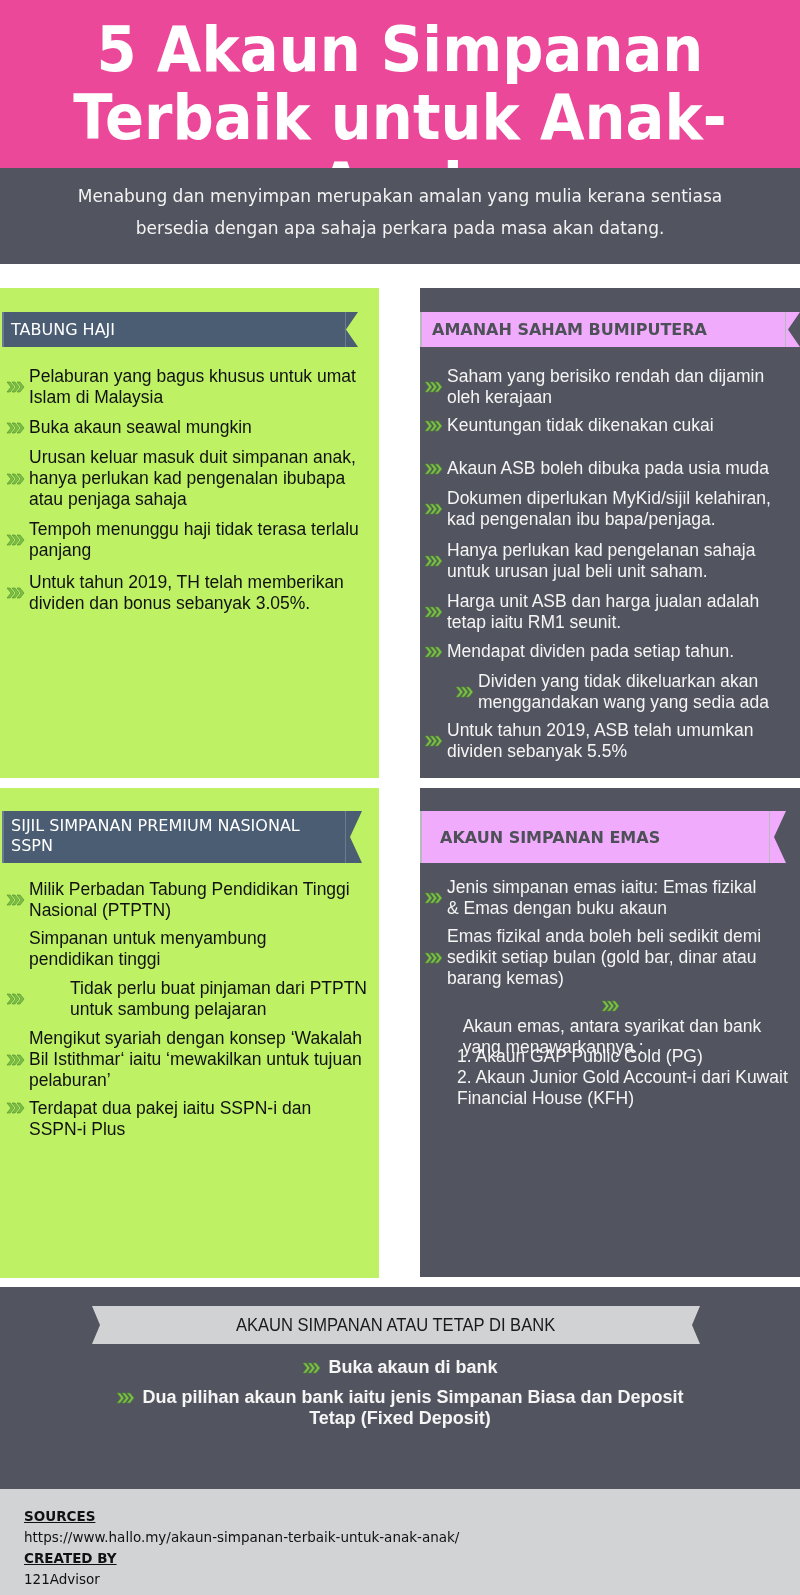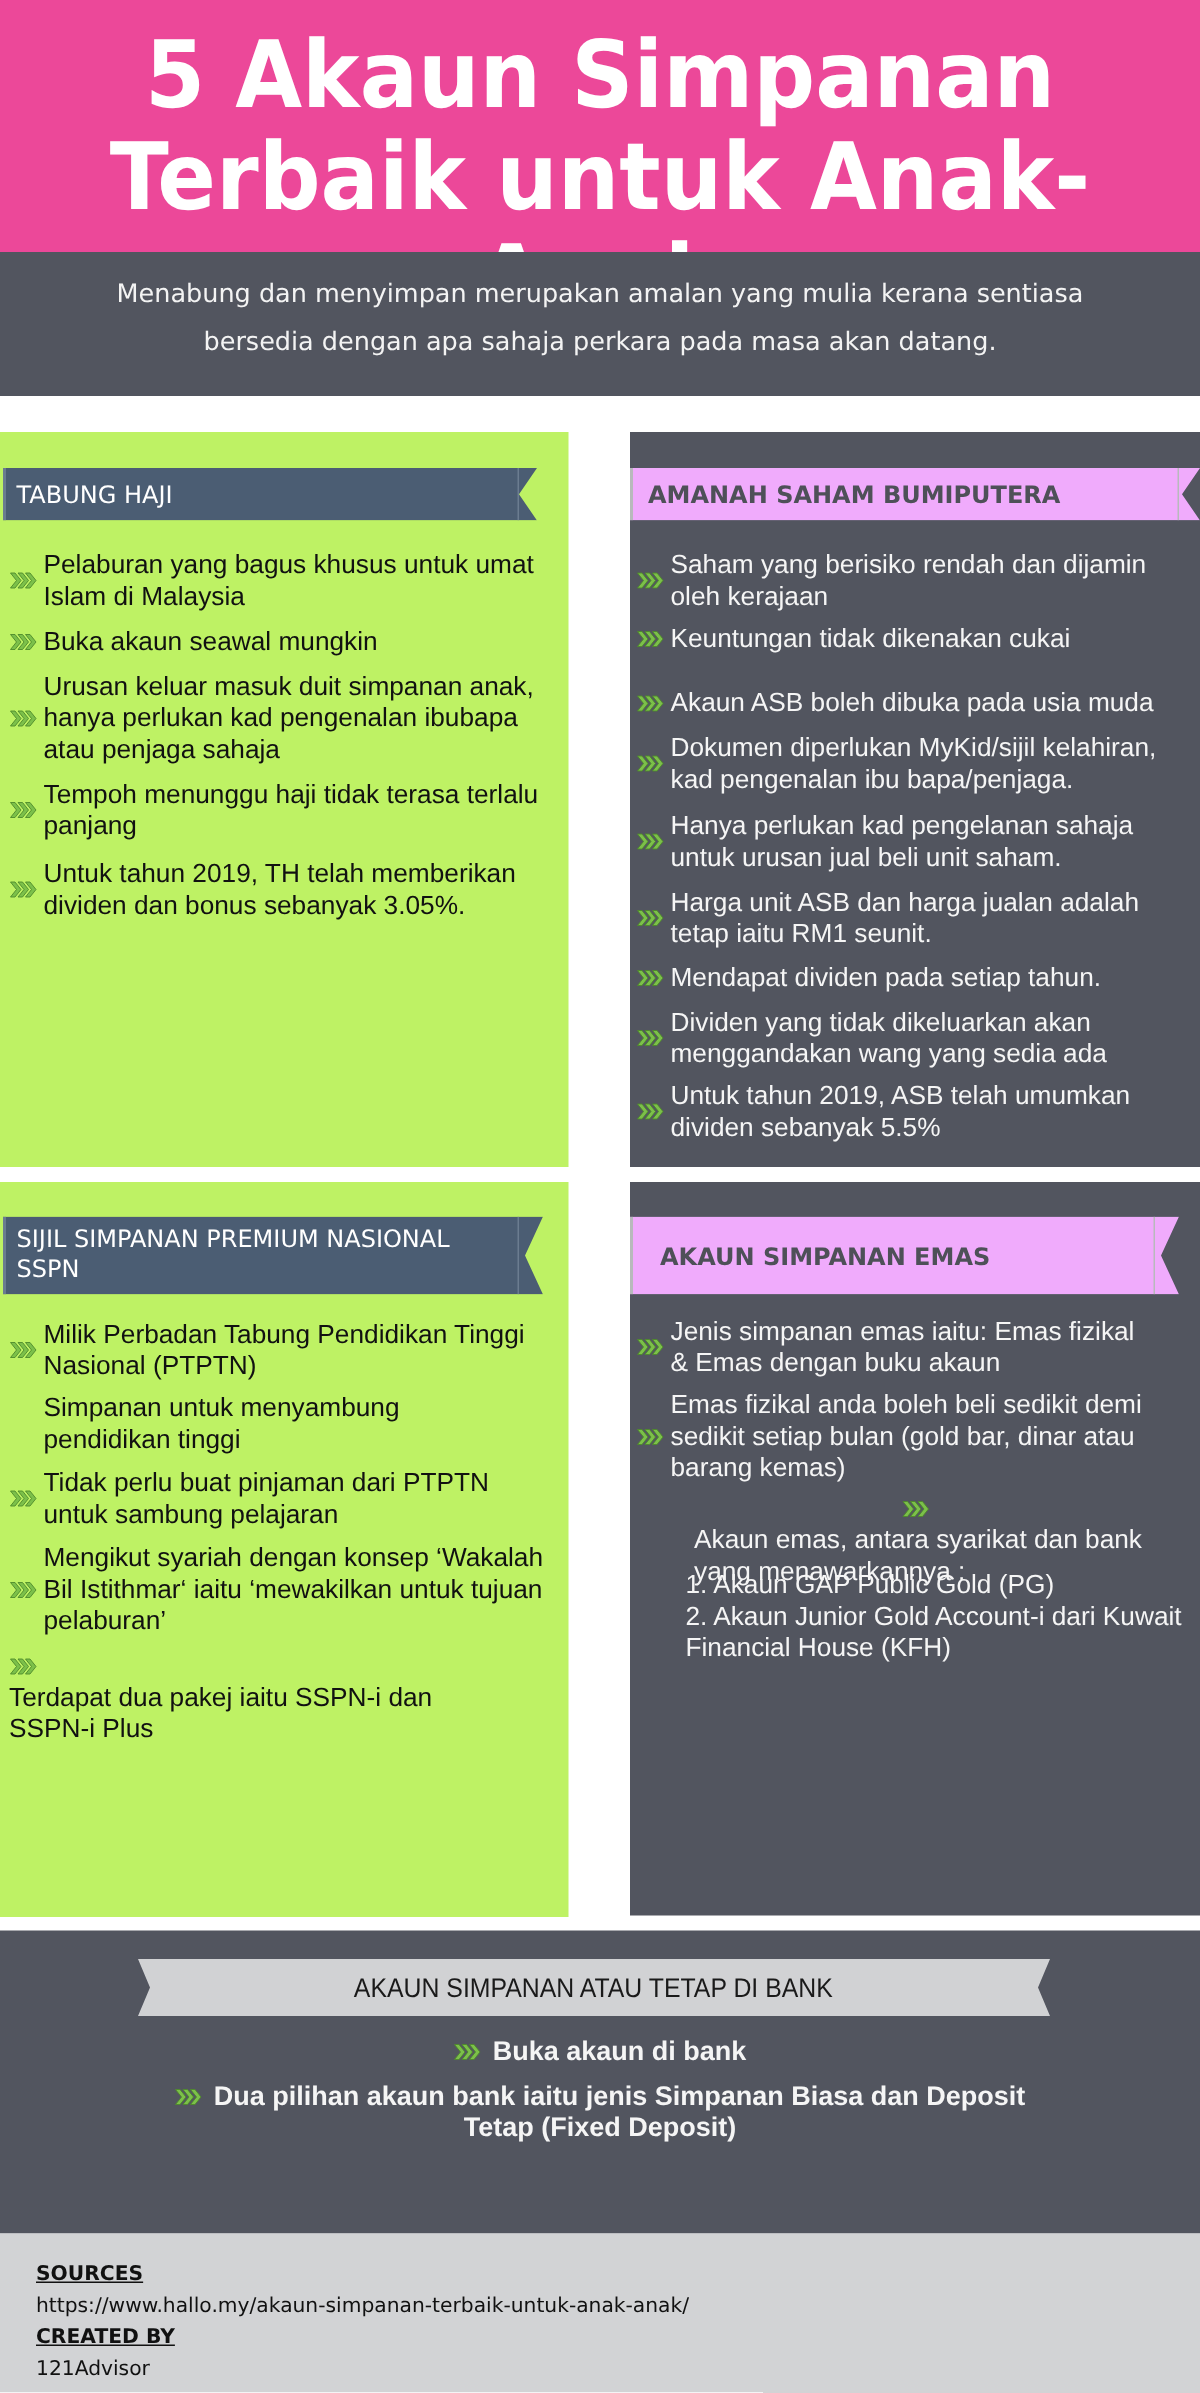--- a/index.html
+++ b/index.html
@@ -209,21 +209,21 @@
           <svg width="20" height="14" viewBox="0 0 20 14">
             <g fill="#7cc04a" stroke="#4e8a2a" stroke-width="0.6">
               <polygon points="1,2 4,2 8,7 4,12 1,12 5,7"></polygon>
               <polygon points="6,2 9,2 13,7 9,12 6,12 10,7"></polygon>
               <polygon points="11,2 14,2 18,7 14,12 11,12 15,7"></polygon>
             </g>
           </svg>
         </span>
         <span class="txt">Mendapat dividen pada setiap tahun.</span>
       </li>
-    <li style="height:42px;margin-bottom:7px;">
+    <li style="height:42px;margin-bottom:7px;justify-content:center;">
         <span class="chev">
           <svg width="20" height="14" viewBox="0 0 20 14">
             <g fill="#7cc04a" stroke="#4e8a2a" stroke-width="0.6">
               <polygon points="1,2 4,2 8,7 4,12 1,12 5,7"></polygon>
               <polygon points="6,2 9,2 13,7 9,12 6,12 10,7"></polygon>
               <polygon points="11,2 14,2 18,7 14,12 11,12 15,7"></polygon>
             </g>
           </svg>
         </span>
         <span class="txt"><span>Dividen yang tidak dikeluarkan akan</span><br><span>menggandakan wang yang sedia ada</span></span>
@@ -266,21 +266,21 @@
           <svg width="20" height="14" viewBox="0 0 20 14">
             <g fill="#7cc04a" stroke="#4e8a2a" stroke-width="0.6">
               <polygon points="1,2 4,2 8,7 4,12 1,12 5,7"></polygon>
               <polygon points="6,2 9,2 13,7 9,12 6,12 10,7"></polygon>
               <polygon points="11,2 14,2 18,7 14,12 11,12 15,7"></polygon>
             </g>
           </svg>
         </span>
         <span class="txt"><span>Simpanan untuk menyambung</span><br><span>pendidikan tinggi</span></span>
       </li>
-    <li style="height:42px;margin-bottom:8px;">
+    <li style="height:42px;margin-bottom:8px;gap:41px;">
         <span class="chev">
           <svg width="20" height="14" viewBox="0 0 20 14">
             <g fill="#7cc04a" stroke="#4e8a2a" stroke-width="0.6">
               <polygon points="1,2 4,2 8,7 4,12 1,12 5,7"></polygon>
               <polygon points="6,2 9,2 13,7 9,12 6,12 10,7"></polygon>
               <polygon points="11,2 14,2 18,7 14,12 11,12 15,7"></polygon>
             </g>
           </svg>
         </span>
         <span class="txt"><span>Tidak perlu buat pinjaman dari PTPTN</span><br><span>untuk sambung pelajaran</span></span>
@@ -290,21 +290,21 @@
           <svg width="20" height="14" viewBox="0 0 20 14">
             <g fill="#7cc04a" stroke="#4e8a2a" stroke-width="0.6">
               <polygon points="1,2 4,2 8,7 4,12 1,12 5,7"></polygon>
               <polygon points="6,2 9,2 13,7 9,12 6,12 10,7"></polygon>
               <polygon points="11,2 14,2 18,7 14,12 11,12 15,7"></polygon>
             </g>
           </svg>
         </span>
         <span class="txt"><span>Mengikut syariah dengan konsep ‘Wakalah</span><br><span>Bil Istithmar‘ iaitu ‘mewakilkan untuk tujuan</span><br><span>pelaburan’</span></span>
       </li>
-    <li style="height:42px;align-items:flex-start;flex-direction:column;">
+    <li style="height:42px;align-items:flex-start;">
         <span class="chev" style="margin-top:3px;">
           <svg width="20" height="14" viewBox="0 0 20 14">
             <g fill="#7cc04a" stroke="#4e8a2a" stroke-width="0.6">
               <polygon points="1,2 4,2 8,7 4,12 1,12 5,7"></polygon>
               <polygon points="6,2 9,2 13,7 9,12 6,12 10,7"></polygon>
               <polygon points="11,2 14,2 18,7 14,12 11,12 15,7"></polygon>
             </g>
           </svg>
         </span>
         <span class="txt"><span>Terdapat dua pakej iaitu SSPN-i dan</span><br><span>SSPN-i Plus</span></span>

